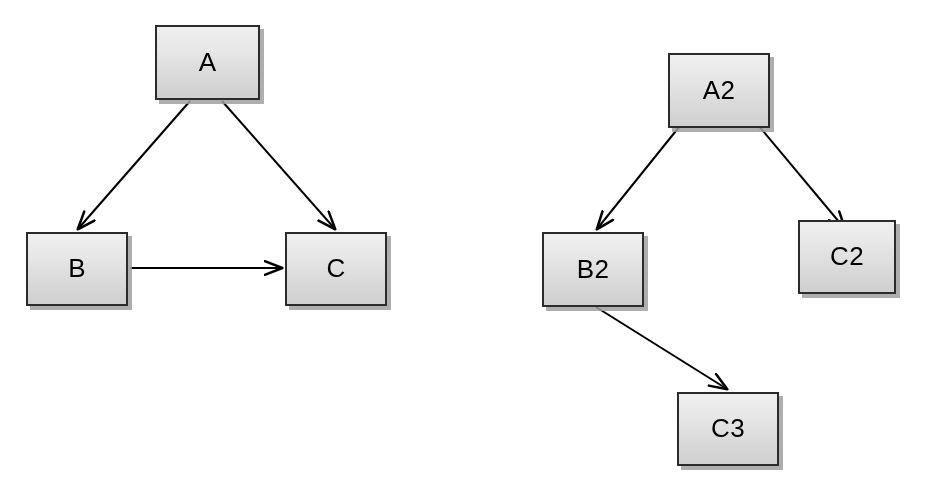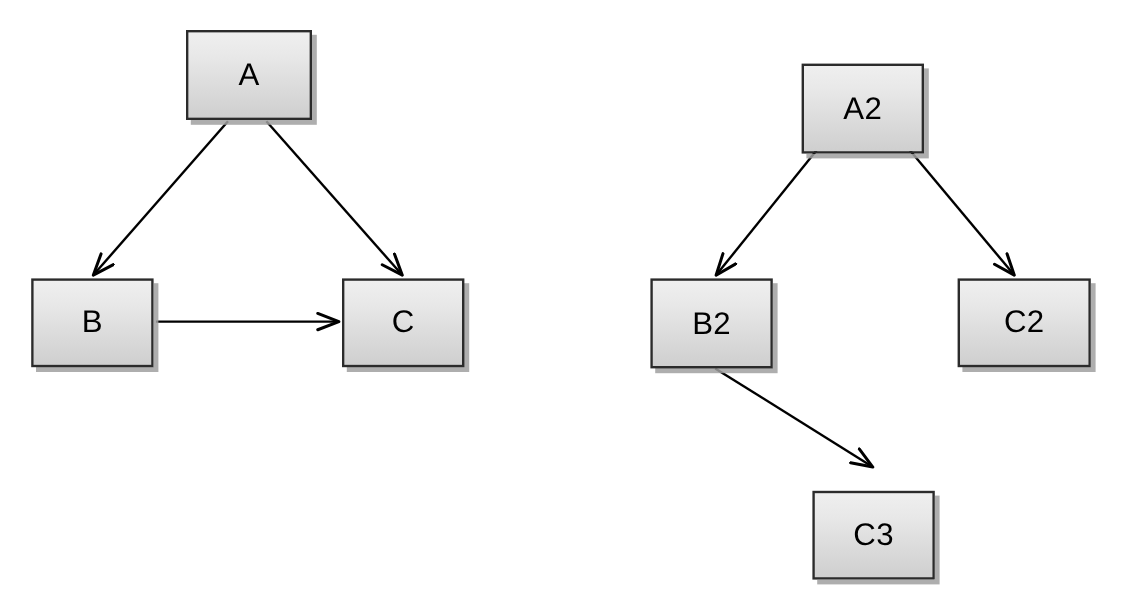--- a/index.html
+++ b/index.html
@@ -76,20 +76,20 @@
   <div class="node" style="left: 285px; top: 232px; width: 102px; height: 74px;">
     <span class="node-label">C</span>
   </div>
 
   <div class="node" style="left: 668px; top: 25px; width: 102px; height: 75px; margin-top: 28px;">
     <span class="node-label">A2</span>
   </div>
   <div class="node" style="left: 542px; top: 232px; width: 102px; height: 75px;">
     <span class="node-label">B2</span>
   </div>
-  <div class="node" style="left: 798px; top: 232px; width: 111px; height: 74px;">
+  <div class="node" style="left: 798px; top: 220px; width: 98px; height: 74px;">
     <span class="node-label">C2</span>
   </div>
-  <div class="node" style="left: 677px; top: 392px; width: 102px; height: 74px; margin-top: 17px;">
+  <div class="node" style="left: 677px; top: 392px; width: 102px; height: 74px;">
     <span class="node-label">C3</span>
   </div>
 
 </div>
 
 </body></html>

